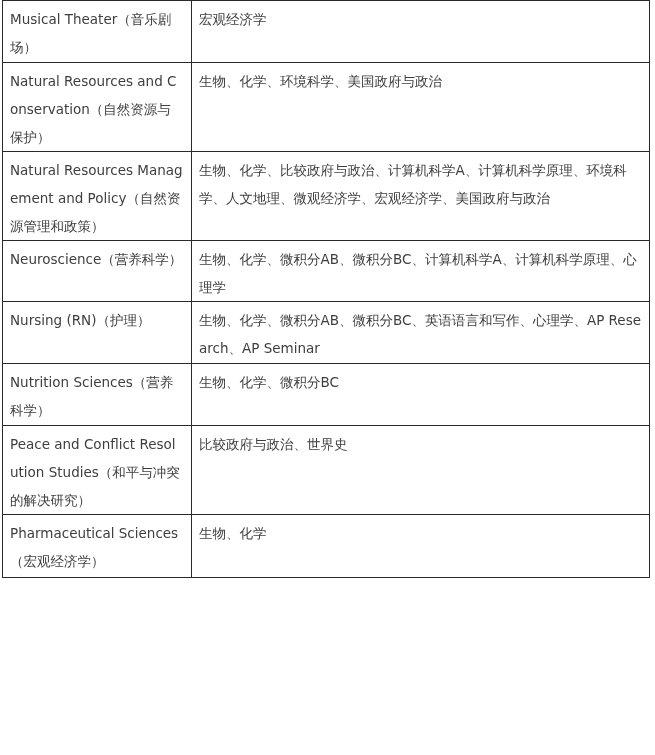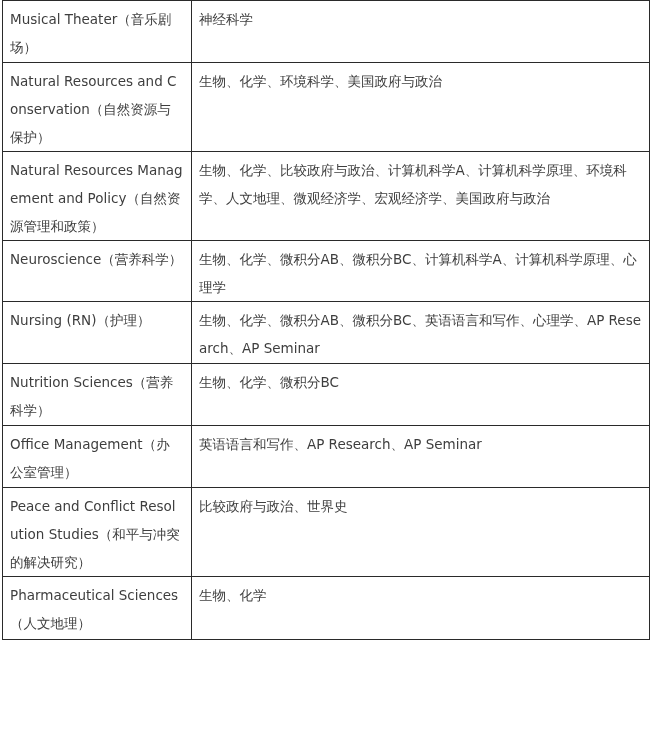--- a/index.html
+++ b/index.html
@@ -42,21 +42,21 @@
 
 <table class="table">
   <colgroup>
     <col class="col-major">
     <col class="col-subjects">
   </colgroup>
   <tbody>
     <tr style="height:62px">
       <td><span>Musical Theater（音乐剧场）</span></td>
       <td>
-          <span class="subjects-text">神经科学</span>
+          <span class="subjects-text">宏观经济学</span>
         </td>
     </tr>
     <tr style="height:87px">
       <td><span>Natural Resources and Conservation（自然资源与保护）</span></td>
       <td>
           <span class="subjects-text">生物、化学、环境科学、美国政府与政治</span>
         </td>
     </tr>
     <tr style="height:86px">
       <td><span>Natural Resources Management and Policy（自然资源管理和政策）</span></td>
@@ -75,32 +75,26 @@
       <td>
           <span class="subjects-text">生物、化学、微积分AB、微积分BC、英语语言和写作、心理学、AP Research、AP Seminar</span>
         </td>
     </tr>
     <tr style="height:62px">
       <td><span>Nutrition Sciences（营养科学）</span></td>
       <td>
           <span class="subjects-text">生物、化学、微积分BC</span>
         </td>
     </tr>
-    <tr style="height:62px">
-      <td><span>Office Management（办公室管理）</span></td>
-      <td>
-          <span class="subjects-text">英语语言和写作、AP Research、AP Seminar</span>
-        </td>
-    </tr>
     <tr style="height:86px">
       <td><span>Peace and Conflict Resolution Studies（和平与冲突的解决研究）</span></td>
       <td>
           <span class="subjects-text">比较政府与政治、世界史</span>
         </td>
     </tr>
     <tr style="height:63px">
-      <td><span>Pharmaceutical Sciences（人文地理）</span></td>
+      <td><span>Pharmaceutical Sciences（宏观经济学）</span></td>
       <td>
           <span class="subjects-text">生物、化学</span>
         </td>
     </tr>
   </tbody>
 </table>
 
 </body></html>

